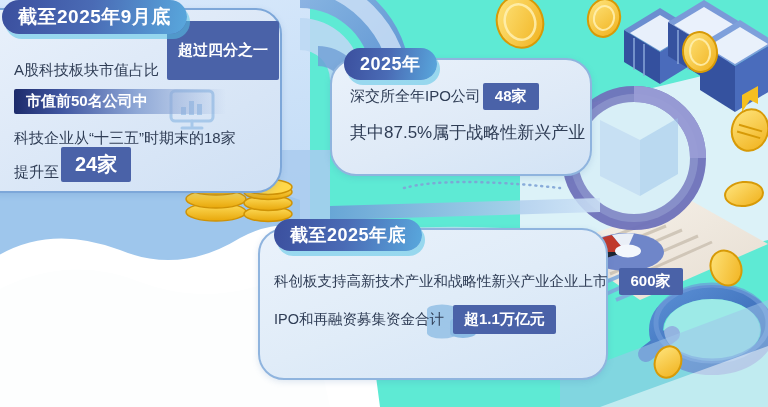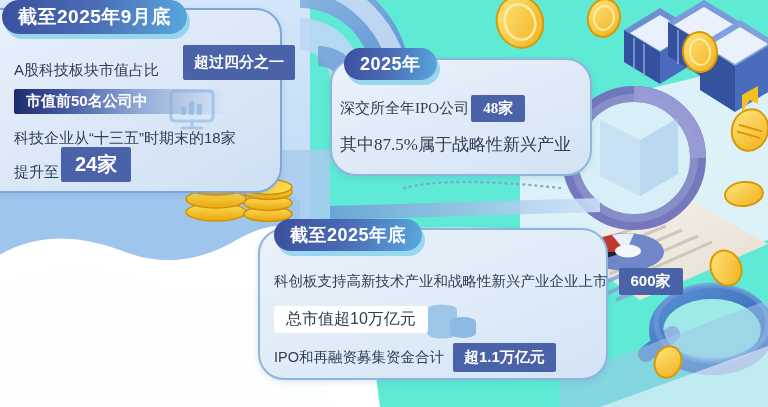--- a/index.html
+++ b/index.html
@@ -46,33 +46,33 @@
   .hl-white{
     background:#ffffff;color:#2f3d55;border-radius:3px;
     display:inline-flex;align-items:center;padding:3px 12px;
   }
 
   
   #card1{left:-28px;top:8px;width:310px;height:185px;}
   #card1 .pill{left:30px;top:-8px;height:34px;font-size:19px;}
   #card1 .rows{top:38px;padding-left:42px;}
   #card1 .row{height:34px;font-size:15px;align-items:flex-end;}
-  #card1 .row.r1 .badge{font-size:15px;padding:8px 11px;margin-left:24px;}
+  #card1 .row.r1 .badge{font-size:15px;padding:20px 11px;margin-left:8px;}
   #card1 .row.r2{margin-left:-28px;padding-left:28px;}
   #card1 .row.r2 .hl-grad{font-size:15px;width:190px;}
   #card1 .row.r4 .badge{font-size:20px;padding:4px 14px;margin-left:2px;}
 
   
   #card2{left:330px;top:58px;width:262px;height:118px;}
   #card2 .body{
     background:linear-gradient(160deg,#eaf2fb 0%,#dfeaf7 55%,#d2e3f5 100%);
     border-color:#8fb4de;
   }
   #card2 .pill{left:14px;top:-10px;height:32px;font-size:18px;}
-  #card2 .rows{top:32px;padding-left:10px;font-family:Liberation Serif, serif;}
+  #card2 .rows{top:20px;padding-left:20px;}
   #card2 .row{height:36px;font-size:15px;}
   #card2 .row.r1 .badge{font-size:15px;padding:4px 12px;margin-left:2px;}
   #card2 .row.r2{font-size:17px;}
 
   
   #card3{left:258px;top:228px;width:350px;height:152px;}
   #card3 .body{
     background:linear-gradient(160deg,#eaf2fb 0%,#e0ecf8 50%,#d3e4f6 100%);
     border-color:#8fb4de;
   }
@@ -369,23 +369,20 @@
             <ellipse cx="39" cy="31" rx="13" ry="5"></ellipse>
         </g>
       </svg>
     </div>
 
     <div class="rows">
       <div class="row r1">
         <span class="txt">科创板支持高新技术产业和战略性新兴产业企业上市</span>
         <span class="badge">600家</span>
       </div>
-      <div class="row r2">
-        <span class="hl-white">总市值超10万亿元</span>
-      </div>
       <div class="row r3">
         <span class="txt">IPO和再融资募集资金合计</span>
         <span class="badge">超1.1万亿元</span>
       </div>
     </div>
   </div>
 
 </div>
 
 </body></html>

